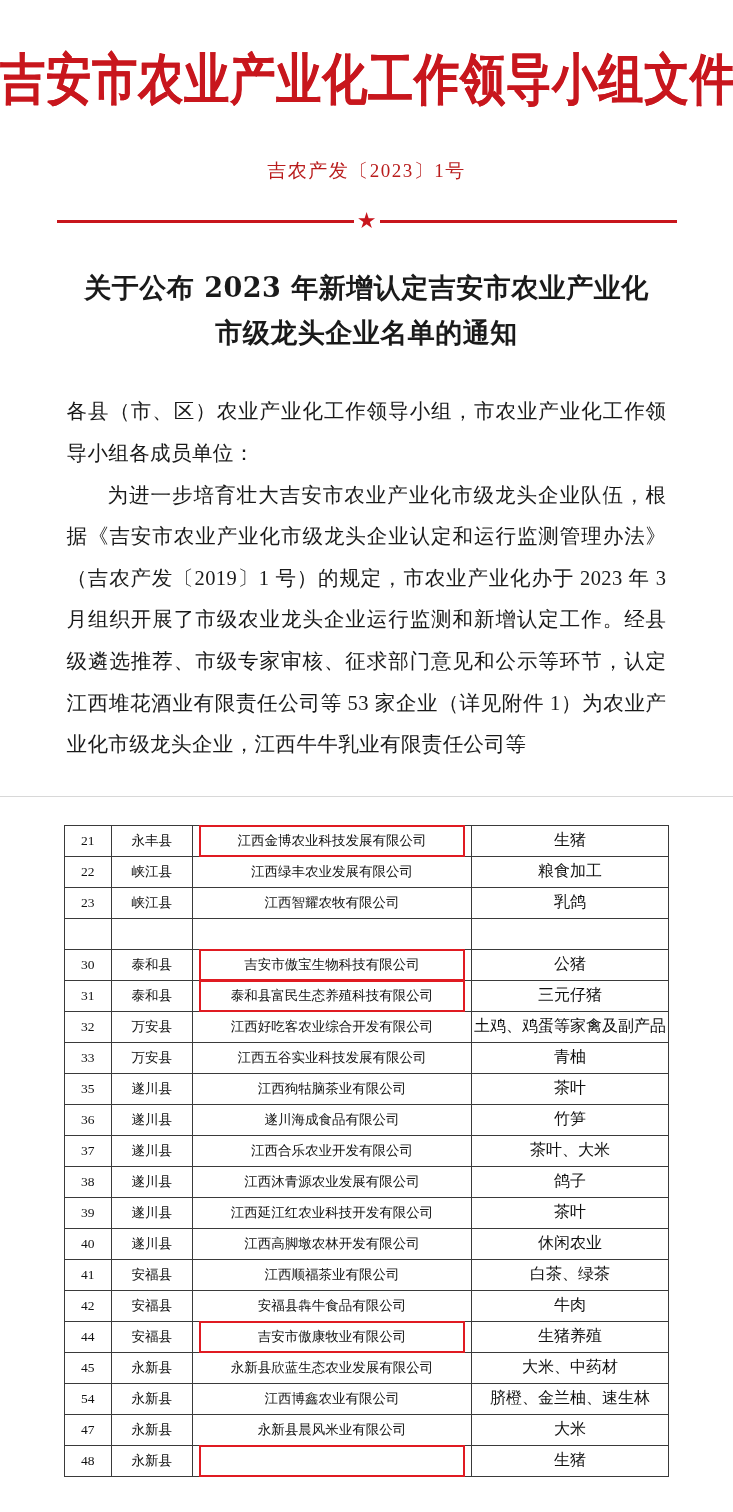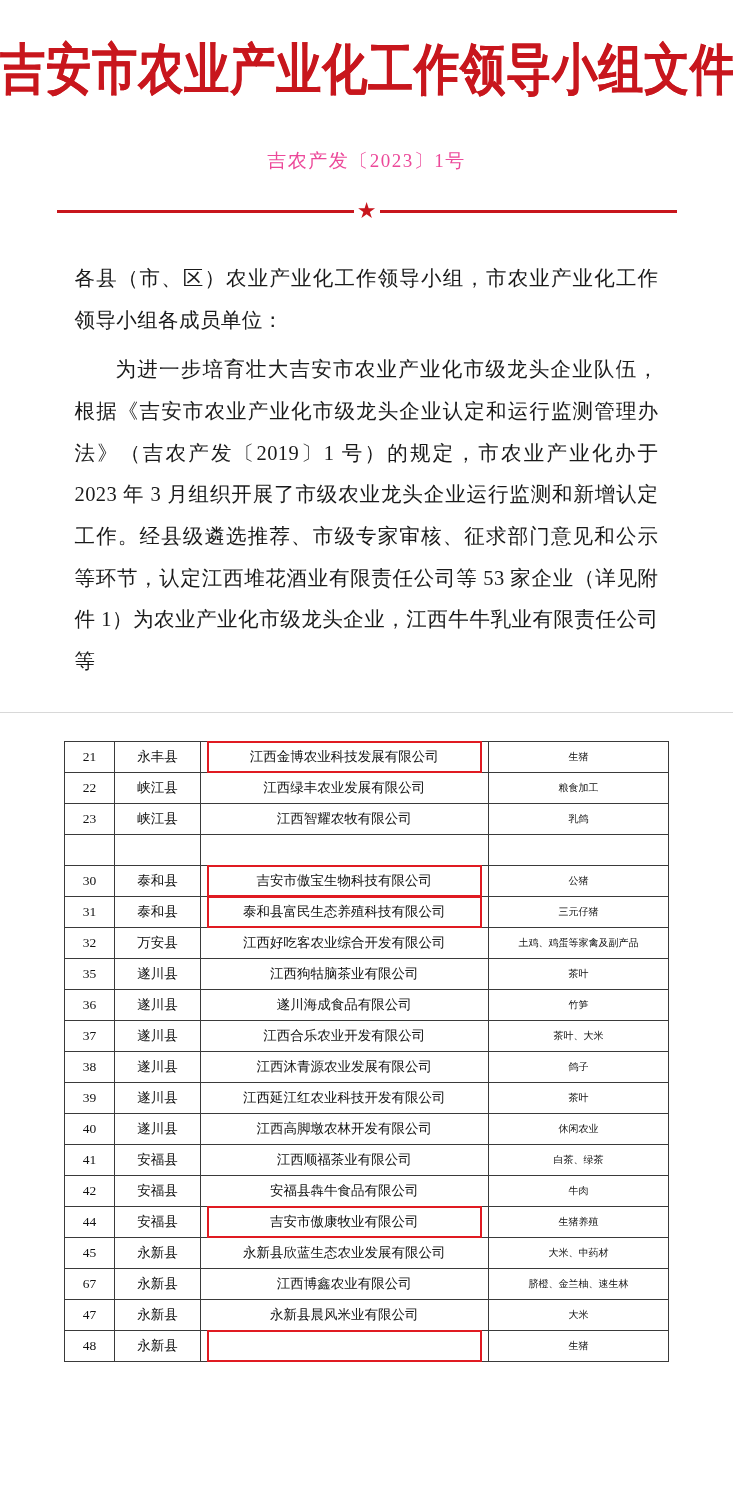--- a/index.html
+++ b/index.html
@@ -18,40 +18,40 @@
     position: relative;
     width: 733px;
     min-height: 1512px;
     background: #ffffff;
     overflow: hidden;
   }
 
   
   .masthead {
     text-align: center;
-    padding-top: 36px;
+    padding-top: 46px;
   }
   .masthead-title {
     color: #c8161d;
     font-family: "DejaVu Serif", "Liberation Serif", serif;
     font-weight: bold;
     font-size: 45px;
     letter-spacing: 1px;
     line-height: 1.25;
     white-space: nowrap;
     transform: scaleY(1.22);
     transform-origin: center top;
     text-shadow: 0.5px 0 0 #c8161d;
   }
   .doc-number {
     text-align: center;
     margin-top: 56px;
     font-size: 19px;
     letter-spacing: 1.5px;
-    color: #ec4899;
+    color: #b91c1c;
     font-family: "Liberation Serif", "DejaVu Serif", serif;
   }
 
   
   .divider {
     position: relative;
     margin: 26px auto 0 auto;
     width: 620px;
     height: 22px;
   }
@@ -93,21 +93,21 @@
   .body-text {
     margin: 36px auto 0 auto;
     width: 600px;
     font-size: 20.5px;
     line-height: 2.03;
     text-align: justify;
     text-justify: inter-ideograph;
     letter-spacing: 0.4px;
   }
   .body-text p {
-    margin: 8px;
+    margin: 0;
   }
   .body-text p.indent {
     text-indent: 2em;
   }
 
   
   .table-sep {
     margin: 30px 0 0 0;
     width: 100%;
     height: 1px;
@@ -128,21 +128,21 @@
     height: 28px;
     text-align: center;
     vertical-align: middle;
     padding: 1px 2px;
     white-space: nowrap;
     color: #111;
   }
   td.c-idx { width: 48px; }
   td.c-county { width: 84px; }
   td.c-name { width: 290px; margin-left: 41px; }
-  td.c-prod { width: 180px; font-size: 10px; }
+  td.c-prod { width: 180px; font-size: 16px; }
 
   .group-gap td {
     border: none;
     height: 12px;
   }
 
   
   .hl {
     position: relative;
   }
@@ -170,20 +170,24 @@
     <div class="masthead-title">吉安市农业产业化工作领导小组文件</div>
   </div>
 
   <div class="doc-number">吉农产发〔2023〕1号</div>
 
   <div class="divider">
     <div class="line"></div>
     <div class="star">★</div>
   </div>
 
+  <div class="doc-title">
+    <div>关于公布 2023 年新增认定吉安市农业产业化</div>
+    <div>市级龙头企业名单的通知</div>
+  </div>
 
   <div class="body-text">
     <p>各县（市、区）农业产业化工作领导小组，市农业产业化工作领导小组各成员单位：</p>
     <p class="indent">为进一步培育壮大吉安市农业产业化市级龙头企业队伍，根据《吉安市农业产业化市级龙头企业认定和运行监测管理办法》（吉农产发〔2019〕1 号）的规定，市农业产业化办于 2023 年 3 月组织开展了市级农业龙头企业运行监测和新增认定工作。经县级遴选推荐、市级专家审核、征求部门意见和公示等环节，认定江西堆花酒业有限责任公司等 53 家企业（详见附件 1）为农业产业化市级龙头企业，江西牛牛乳业有限责任公司等</p>
   </div>
 
   <div class="table-sep"></div>
 
   <div class="table-wrap">
     <table class="listing">
@@ -236,20 +240,26 @@
           </td>
           <td class="c-prod">三元仔猪</td>
         </tr>
         <tr>
           <td class="c-idx">32</td>
           <td class="c-county">万安县</td>
           <td class="c-name">江西好吃客农业综合开发有限公司</td>
           <td class="c-prod">土鸡、鸡蛋等家禽及副产品</td>
         </tr>
         <tr>
+          <td class="c-idx">33</td>
+          <td class="c-county">万安县</td>
+          <td class="c-name">江西五谷实业科技发展有限公司</td>
+          <td class="c-prod">青柚</td>
+        </tr>
+        <tr>
           <td class="c-idx">35</td>
           <td class="c-county">遂川县</td>
           <td class="c-name">江西狗牯脑茶业有限公司</td>
           <td class="c-prod">茶叶</td>
         </tr>
         <tr>
           <td class="c-idx">36</td>
           <td class="c-county">遂川县</td>
           <td class="c-name">遂川海成食品有限公司</td>
           <td class="c-prod">竹笋</td>
@@ -299,21 +309,21 @@
           </td>
           <td class="c-prod">生猪养殖</td>
         </tr>
         <tr>
           <td class="c-idx">45</td>
           <td class="c-county">永新县</td>
           <td class="c-name">永新县欣蓝生态农业发展有限公司</td>
           <td class="c-prod">大米、中药材</td>
         </tr>
         <tr>
-          <td class="c-idx">67</td>
+          <td class="c-idx">54</td>
           <td class="c-county">永新县</td>
           <td class="c-name">江西博鑫农业有限公司</td>
           <td class="c-prod">脐橙、金兰柚、速生林</td>
         </tr>
         <tr>
           <td class="c-idx">47</td>
           <td class="c-county">永新县</td>
           <td class="c-name">永新县晨风米业有限公司</td>
           <td class="c-prod">大米</td>
         </tr>

